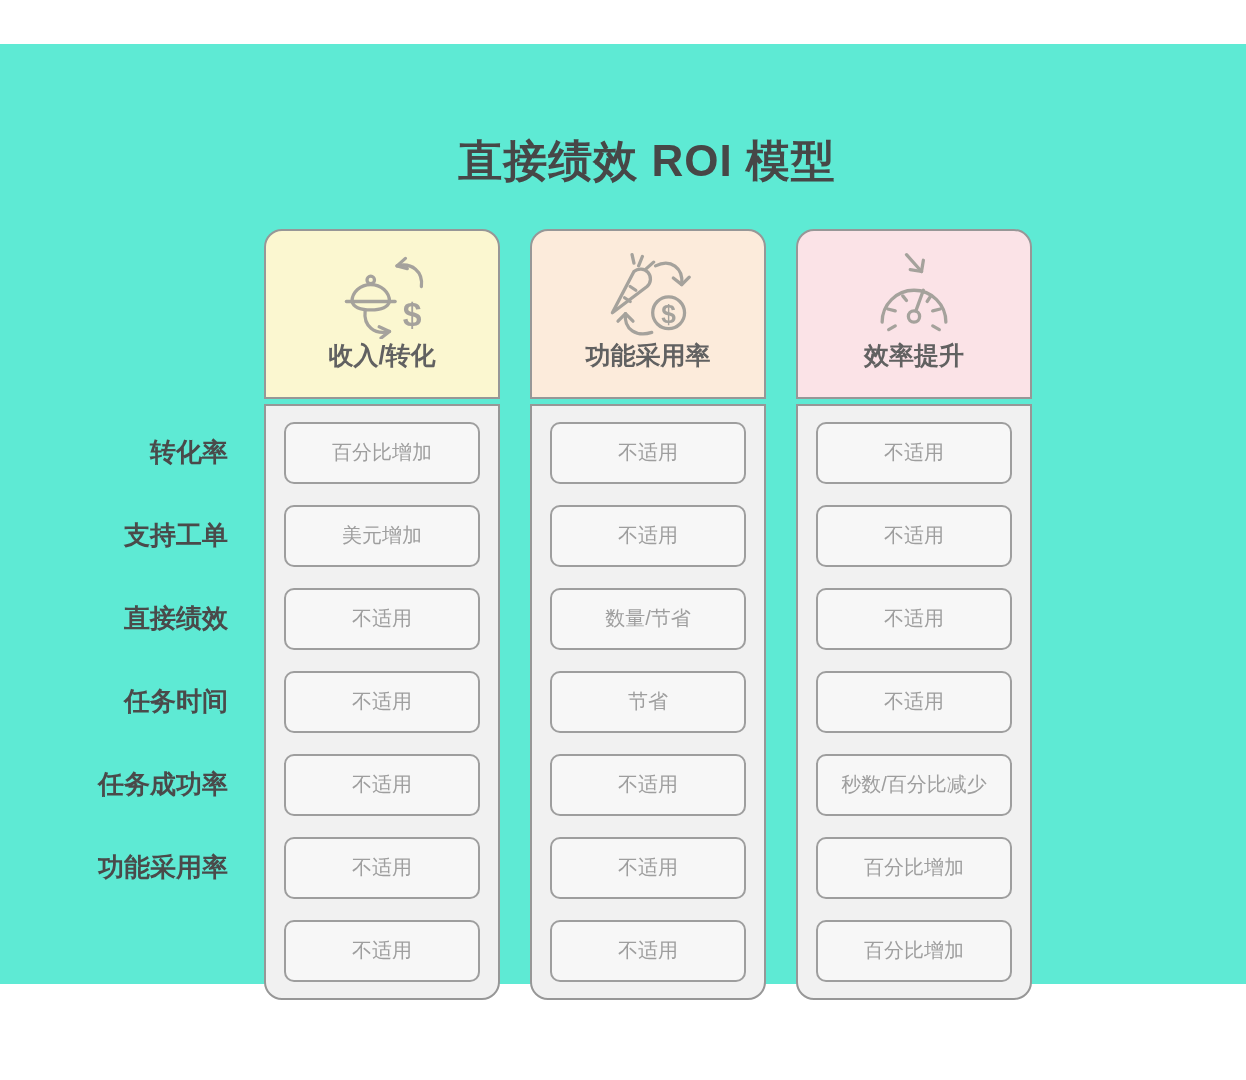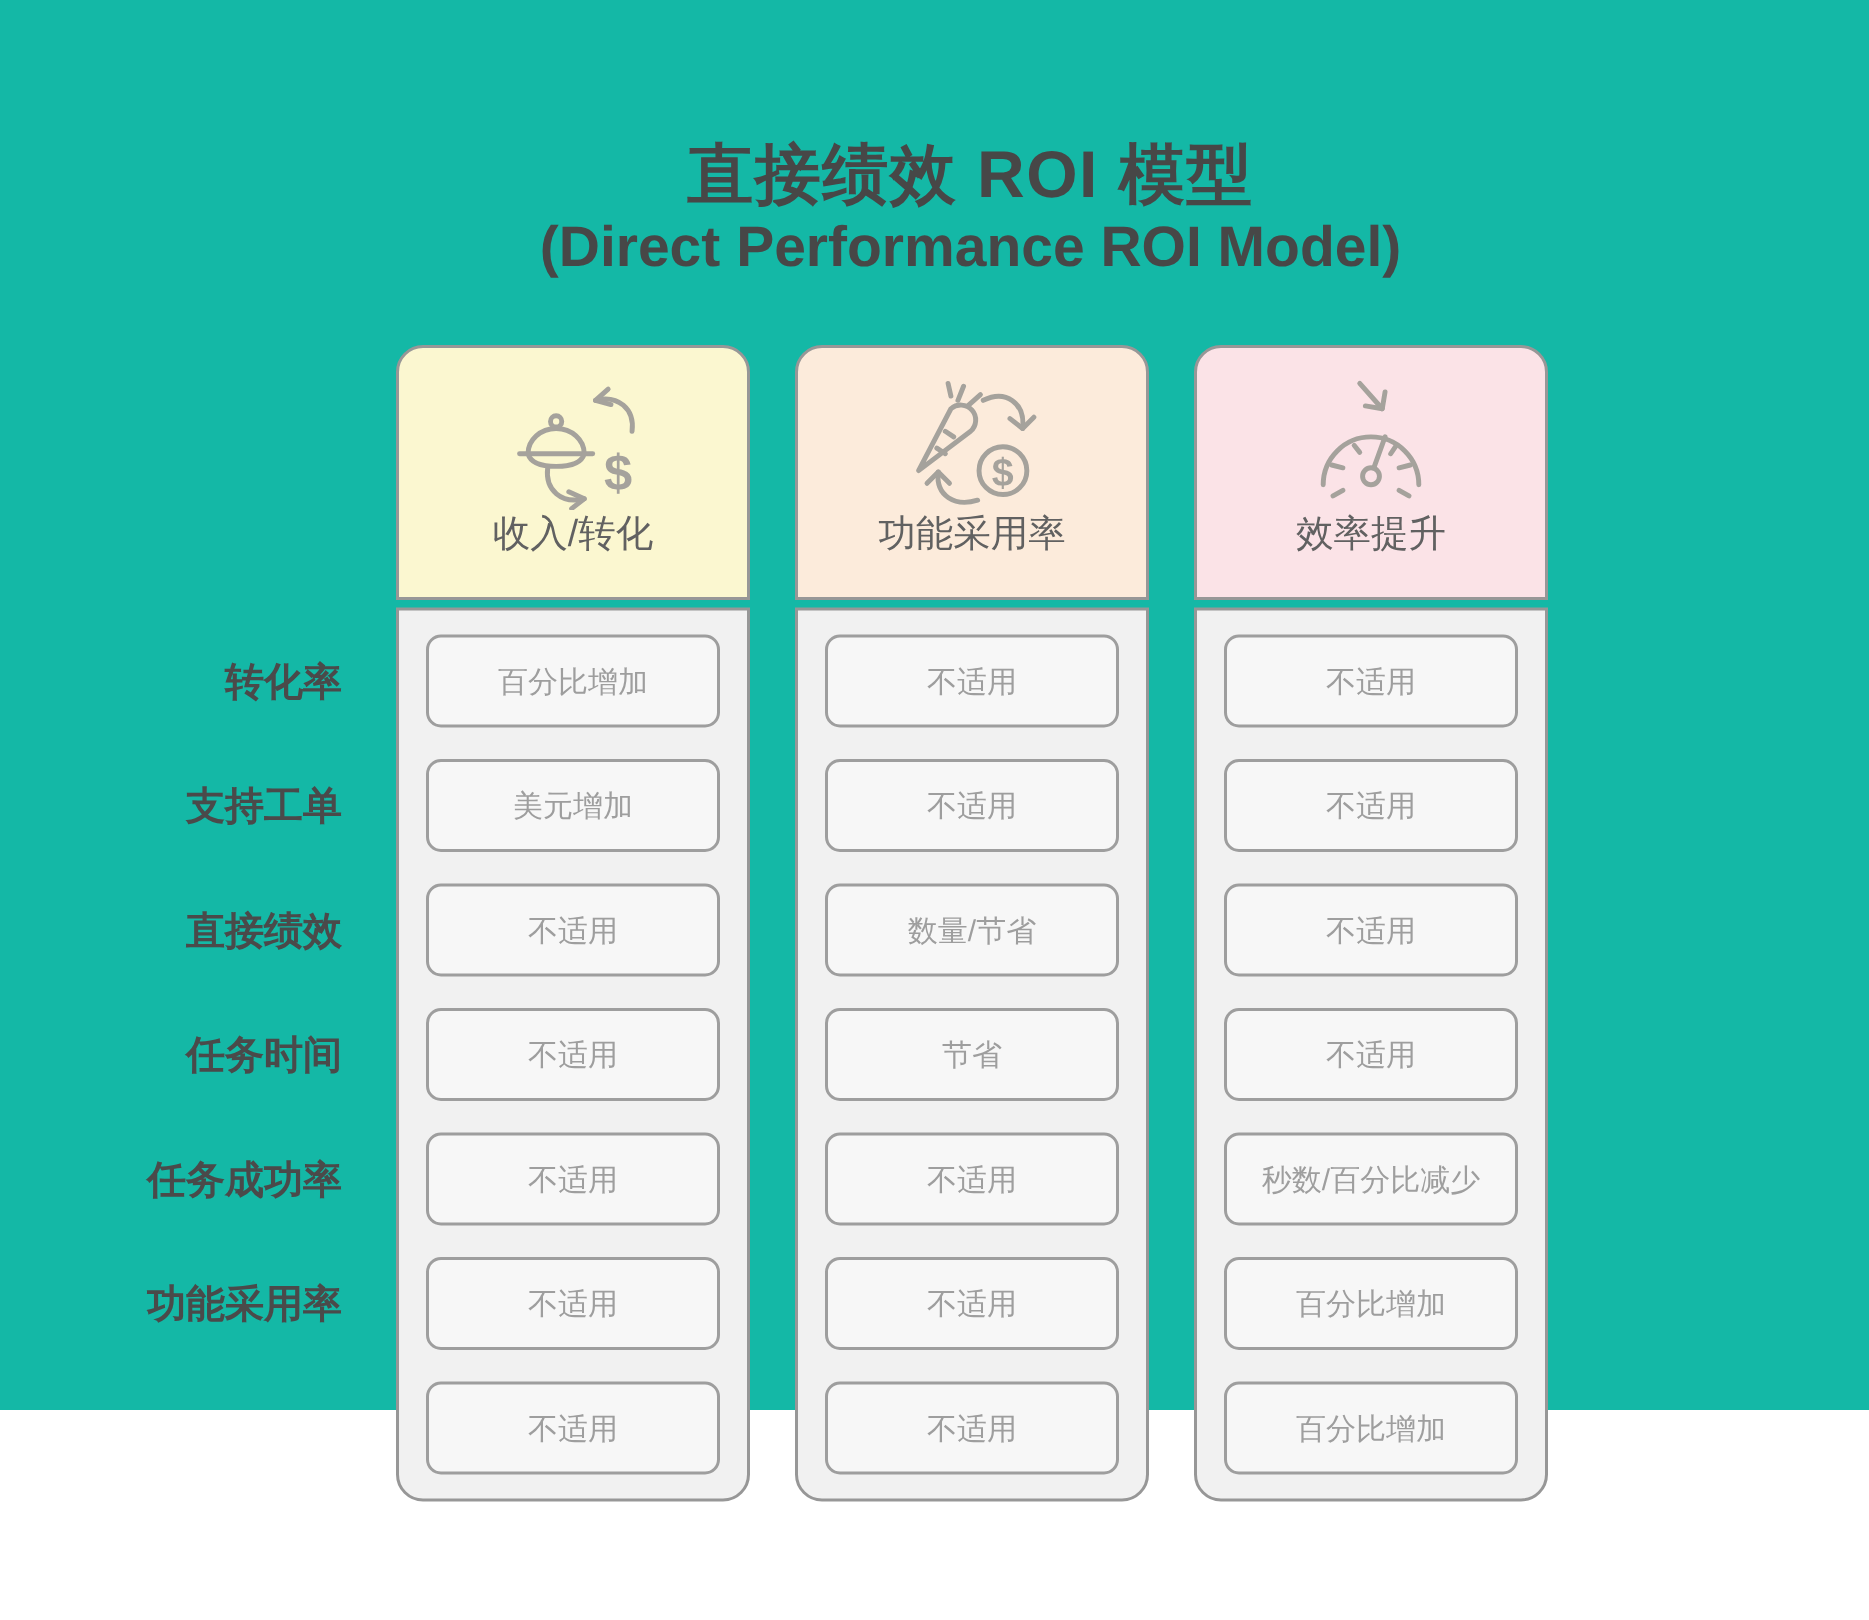--- a/index.html
+++ b/index.html
@@ -1,21 +1,21 @@
 <!DOCTYPE html>
 <html><head>
 <meta charset="utf-8">
 <style>
   html,body{margin:0;padding:0;}
   body{
     width:1246px;height:1080px;background:#ffffff;
     font-family:"Liberation Sans","DejaVu Sans",sans-serif;
     overflow:hidden;
   }
-  .page{position:relative;width:1246px;height:940px;background:#14b8a6;}
+  .page{position:relative;width:1246px;height:940px;background:#5eead4;margin-top:44px;}
 
   
   .title-wrap{
     width:1246px;box-sizing:border-box;padding-top:92px;padding-left:48px;
     text-align:center;
   }
   .title-line1{
     font-size:44px;font-weight:700;color:#474747;line-height:1.15;
     letter-spacing:1px;
   }
@@ -44,21 +44,21 @@
     border:2px solid #979797;border-radius:18px 18px 0 0;
     display:flex;flex-direction:column;align-items:center;
     padding-top:18px;gap:4px;
   }
   .col-revenue  .col-header{background:#fbf7d0;}
   .col-cost     .col-header{background:#fcebdb;}
   .col-efficiency .col-header{background:#fbe3e7;}
   .col-header .icon{width:90px;height:90px;color:#a5a29c;flex:0 0 auto;}
   .col-header .icon svg{width:100%;height:100%;display:block;}
   .col-title{
-    font-size:25px;font-weight:400;color:#616161;line-height:1;
+    font-size:25px;font-weight:700;color:#616161;line-height:1;
     white-space:nowrap;
   }
   .col-body{
     margin-top:5px;box-sizing:border-box;background:#f1f1f1;
     border:2px solid #979797;border-radius:0 0 18px 18px;
     padding:16px 18px;display:flex;flex-direction:column;gap:21px;text-align:center;
   }
   .cell{
     height:62px;box-sizing:border-box;background:#f7f7f7;
     border:2px solid #9e9e9e;border-radius:10px;
@@ -66,21 +66,20 @@
     font-size:20px;color:#9e9e9e;white-space:nowrap;
   }
 </style>
 </head>
 <body>
 
 <div class="page">
 
   <div class="title-wrap">
     <div class="title-line1">直接绩效 ROI 模型</div>
-    <div class="title-line2">(Direct Performance ROI Model)</div>
   </div>
 
   <div class="matrix">
 
     <div class="labels-col">
       <div class="row-label">转化率</div>
       <div class="row-label">支持工单</div>
       <div class="row-label">直接绩效</div>
       <div class="row-label">任务时间</div>
       <div class="row-label">任务成功率</div>

